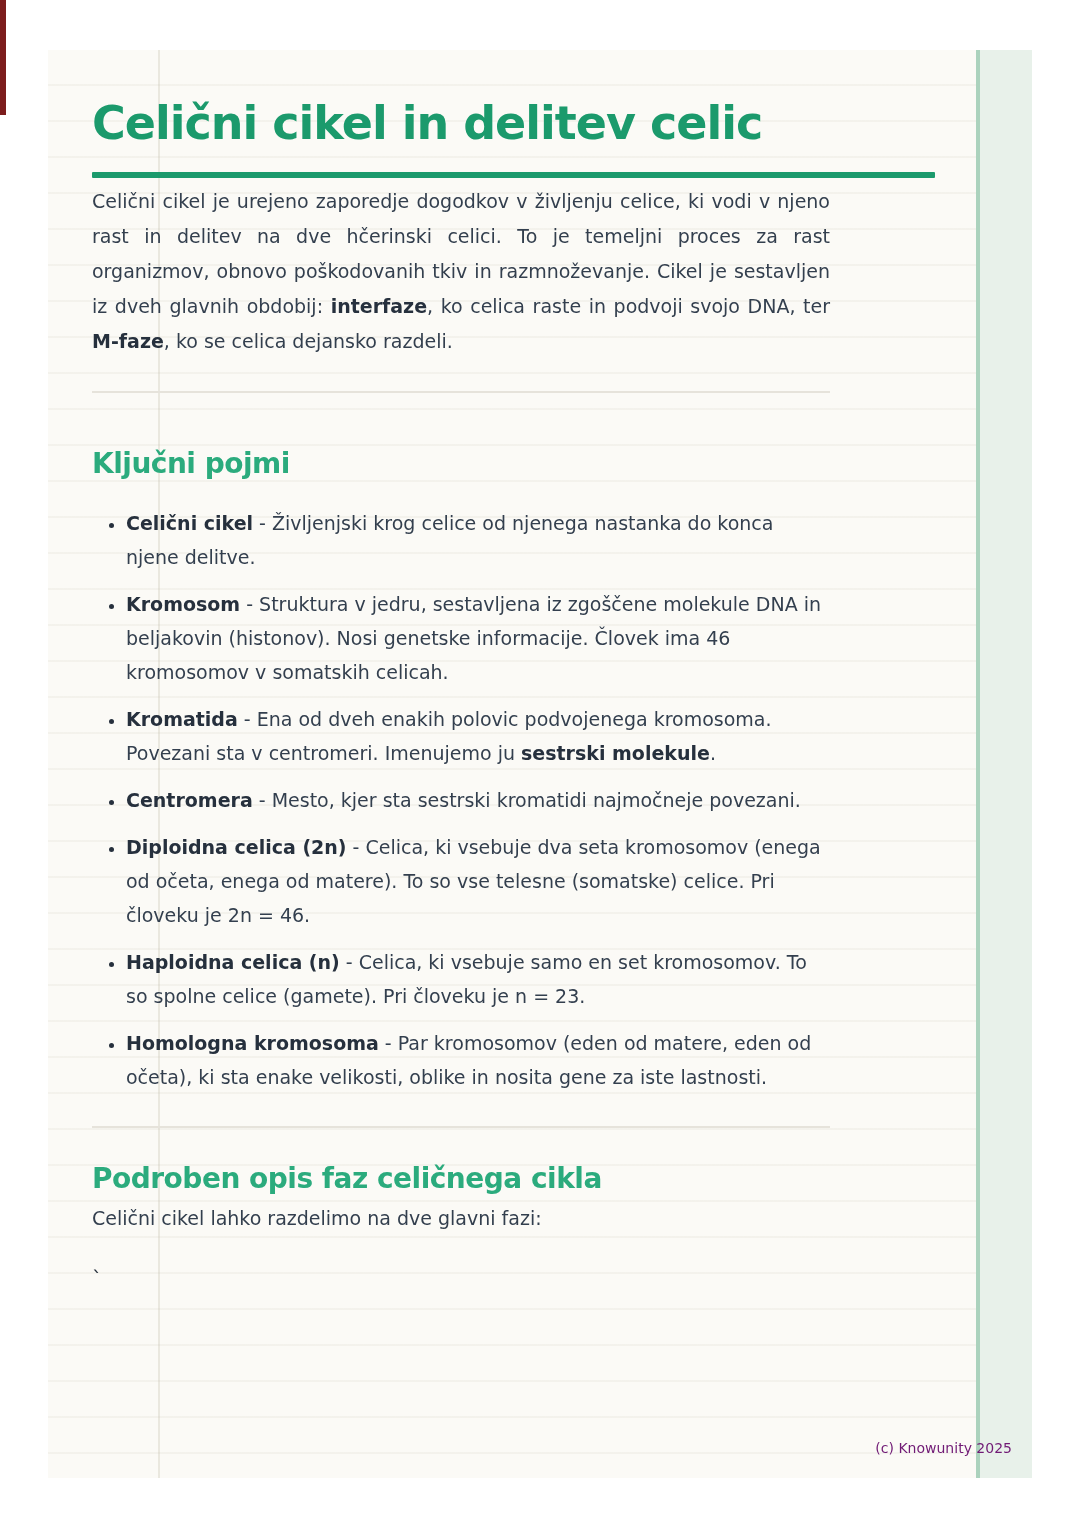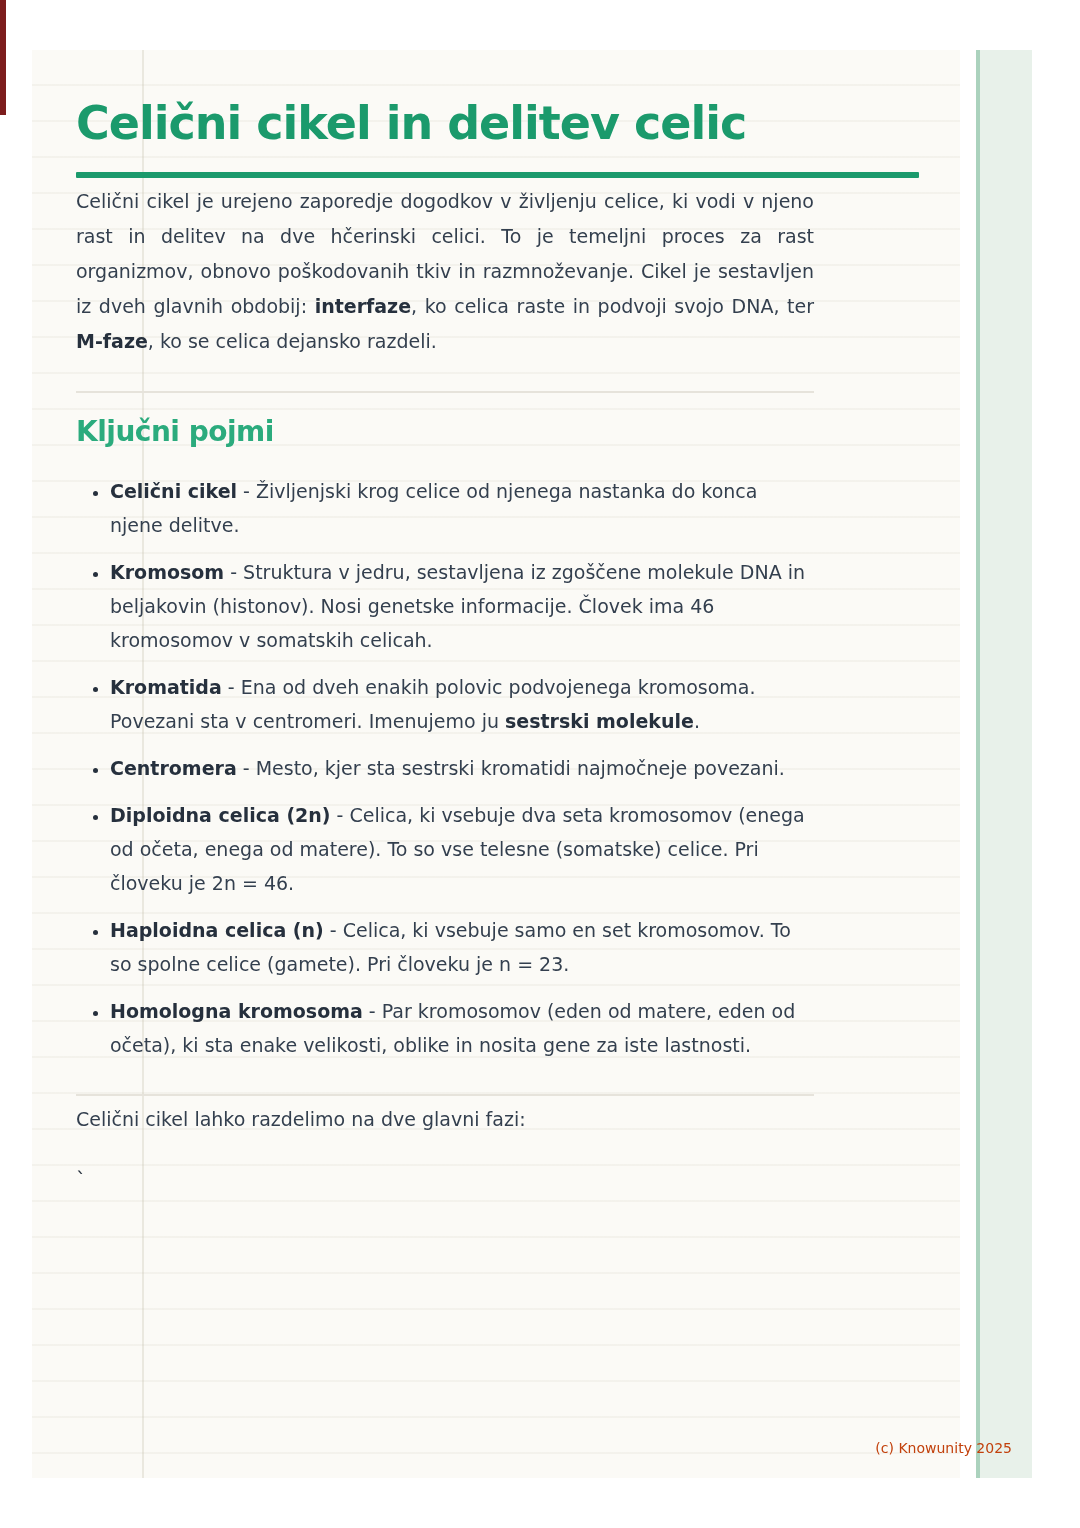--- a/index.html
+++ b/index.html
@@ -7,21 +7,21 @@
     width:1080px;height:1528px;position:relative;
     background:#ffffff;
     font-family:"DejaVu Sans","Liberation Sans",sans-serif;
     overflow:hidden;
   }
   .corner-mark{
     position:absolute;left:0;top:0;width:6px;height:115px;
     background:#7c1d1d;
   }
   .paper{
-    position:absolute;left:32px;top:50px;width:928px;height:1428px;
+    position:absolute;left:48px;top:50px;width:928px;height:1428px;
     background:#fbfaf6;
     background-image:repeating-linear-gradient(
       to bottom,
       rgba(0,0,0,0) 0px, rgba(0,0,0,0) 34px,
       rgba(190,185,165,0.12) 34px, rgba(190,185,165,0.12) 36px);
   }
   .margin-line{
     position:absolute;left:110px;top:0;bottom:0;width:2px;
     background:rgba(190,185,165,0.28);
   }
@@ -48,21 +48,21 @@
     margin-top:18px;border-radius:1px;
   }
   h2.section-heading{
     margin:0;
     font-size:28px;
     font-weight:700;
     color:#2bab7d;
     letter-spacing:-0.5px;
   }
   .section-overview h2{margin-top:50px;}
-  .section-keyterms h2{margin-top:22px;}
+  .section-keyterms h2{margin-top:54px;}
   .section-phases h2{margin-top:34px;}
   p.body-text{
     margin:6px 0 0 0;
     max-width:738px;
     font-size:19px;
     line-height:35px;
     color:#333f4e;
   }
   p.justify{text-align:justify;}
   b{color:#26303d;font-weight:700;}
@@ -87,21 +87,21 @@
   p.stray{
     margin:30px 0 0 0;
     font-size:20px;
     color:#26303d;
   }
   .copyright{
     position:absolute;
     top:1440px;
     right:68px;
     font-size:14px;
-    color:#c2410c;
+    color:#701a75;
   }
 </style>
 </head>
 <body>
 
 <div class="corner-mark"></div>
 
 <div class="paper">
   <div class="margin-line"></div>
 
@@ -125,20 +125,21 @@
           <li><b>Centromera</b><span> - Mesto, kjer sta sestrski kromatidi najmočneje povezani.</span></li>
           <li><b>Diploidna celica (2n)</b><span> - Celica, ki vsebuje dva seta kromosomov (enega od očeta, enega od matere). To so vse telesne (somatske) celice. Pri človeku je 2n = 46.</span></li>
           <li><b>Haploidna celica (n)</b><span> - Celica, ki vsebuje samo en set kromosomov. To so spolne celice (gamete). Pri človeku je n = 23.</span></li>
           <li><b>Homologna kromosoma</b><span> - Par kromosomov (eden od matere, eden od očeta), ki sta enake velikosti, oblike in nosita gene za iste lastnosti.</span></li>
         </ul>
     </section>
 
     <hr class="divider">
 
     <section class="section-phases">
+      <h2 class="section-heading">Podroben opis faz celičnega cikla</h2>
       <p class="body-text">Celični cikel lahko razdelimo na dve glavni fazi:</p>
       <p class="stray">`</p>
     </section>
 
   </div>
 </div>
 
 <div class="stripe"></div>
 
 <div class="copyright">(c) Knowunity 2025</div>

